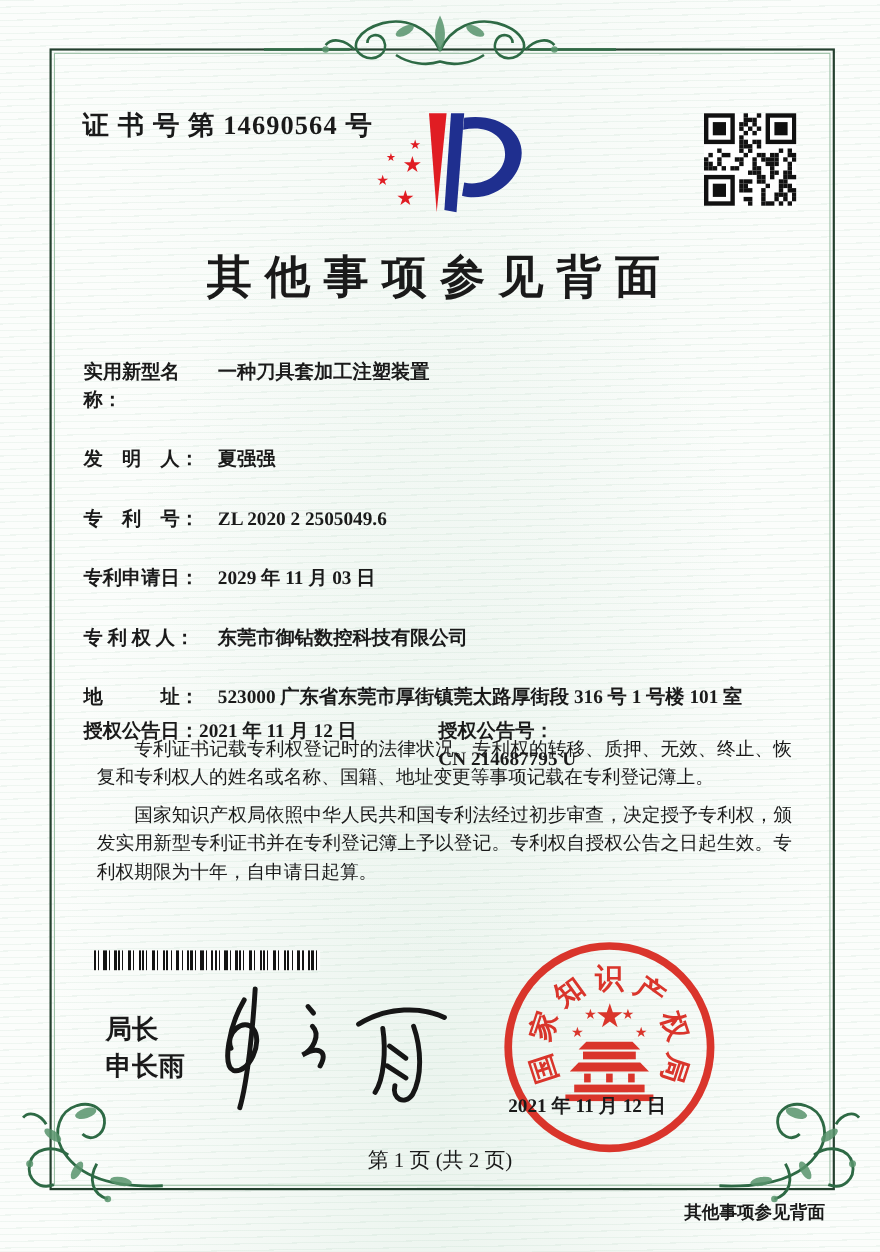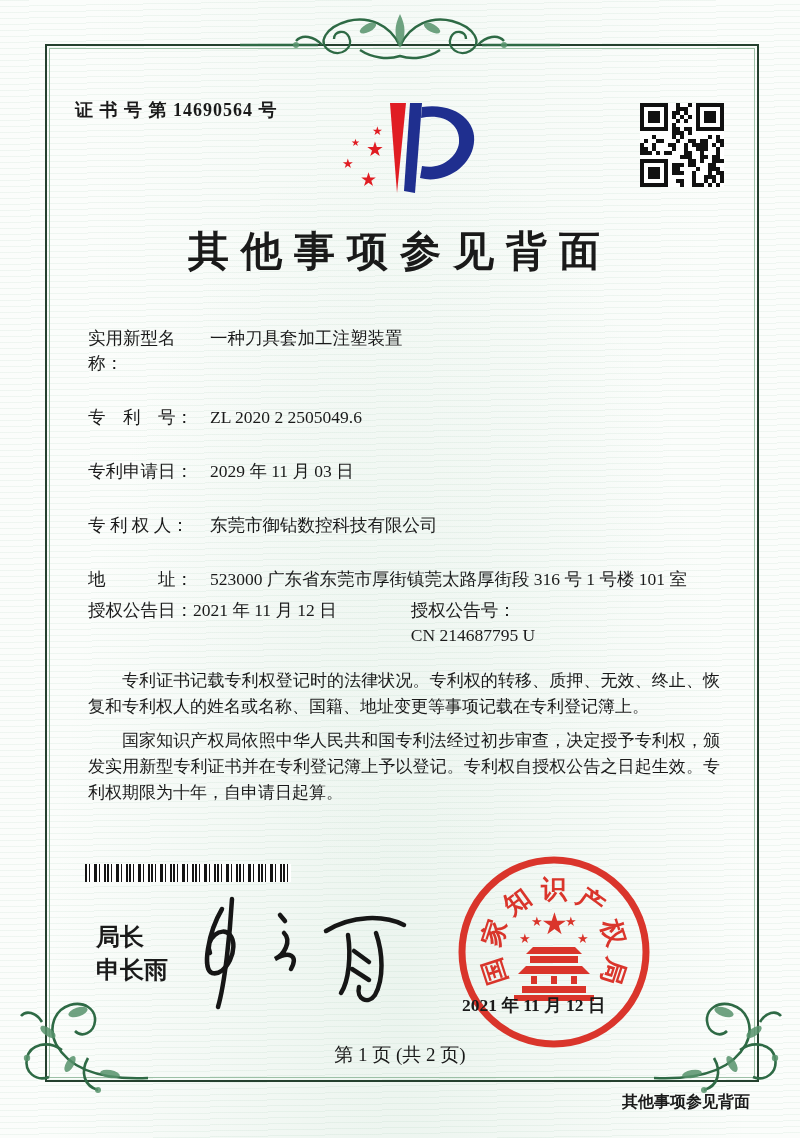--- a/index.html
+++ b/index.html
@@ -8,26 +8,26 @@
     background-color:#fbfdfb;
     background-image:
       radial-gradient(ellipse at 50% 88%, rgba(140,190,160,.14), transparent 62%),
       radial-gradient(ellipse at 50% 10%, rgba(140,190,160,.06), transparent 55%),
       repeating-linear-gradient(179deg, rgba(106,168,131,.085) 0 1px, transparent 1px 6px);
     font-family:"Liberation Serif","DejaVu Serif",serif;
     color:#1a1a1a;
   }
   .frame{position:absolute; left:45px; top:44px; width:710px; height:1034px; border:2px solid #24402e;}
   .frame-inner{position:absolute; inset:2px; border:1px solid #9cc0a6;}
-  .cert-no{position:absolute; left:75px; top:98px; font-size:18px; font-weight:600; letter-spacing:1px;}
+  .cert-no{position:absolute; left:75px; top:98px; font-size:24px; font-weight:600; letter-spacing:1px;}
   .logo{position:absolute; left:330px; top:100px;}
   .qr{position:absolute; left:640px; top:102px;}
   .title{position:absolute; left:0; top:224px; width:800px; text-align:center;
          font-size:41px; font-weight:700; letter-spacing:12px;}
-  .fields{position:absolute; left:88px; top:326px; width:632px; font-size:17.5px; font-weight:400;}
+  .fields{position:absolute; left:76px; top:326px; width:632px; font-size:17.5px; font-weight:700;}
   .frow{display:flex; align-items:flex-start; margin-bottom:29px; line-height:25px;}
   .flabel{flex:0 0 122px;}
   .fvalue{flex:1;}
   .grow{display:flex; margin-bottom:0;}
   .gpair{display:flex;}
   .gpair.right{margin-left:74px;flex-direction:column;}
   .paras{position:absolute; left:88px; top:668px; width:632px; font-size:17px; line-height:26px;
          font-weight:400; text-align:justify;}
   .paras p{margin:0 0 8px 0; text-indent:2em;}
   .barcode{position:absolute; left:85px; top:864px; width:206px; height:18px;
@@ -261,20 +261,24 @@
   </svg>
 
   <div class="title">其他事项参见背面</div>
 
   <div class="fields">
     <div class="frow">
       <span class="flabel">实用新型名称：</span>
       <span class="fvalue">一种刀具套加工注塑装置</span>
     </div>
     <div class="frow">
+      <span class="flabel">发　明　人：</span>
+      <span class="fvalue">夏强强</span>
+    </div>
+    <div class="frow">
       <span class="flabel">专　利　号：</span>
       <span class="fvalue">ZL 2020 2 2505049.6</span>
     </div>
     <div class="frow">
       <span class="flabel">专利申请日：</span>
       <span class="fvalue">2029 年 11 月 03 日</span>
     </div>
     <div class="frow">
       <span class="flabel">专 利 权 人：</span>
       <span class="fvalue">东莞市御钻数控科技有限公司</span>

